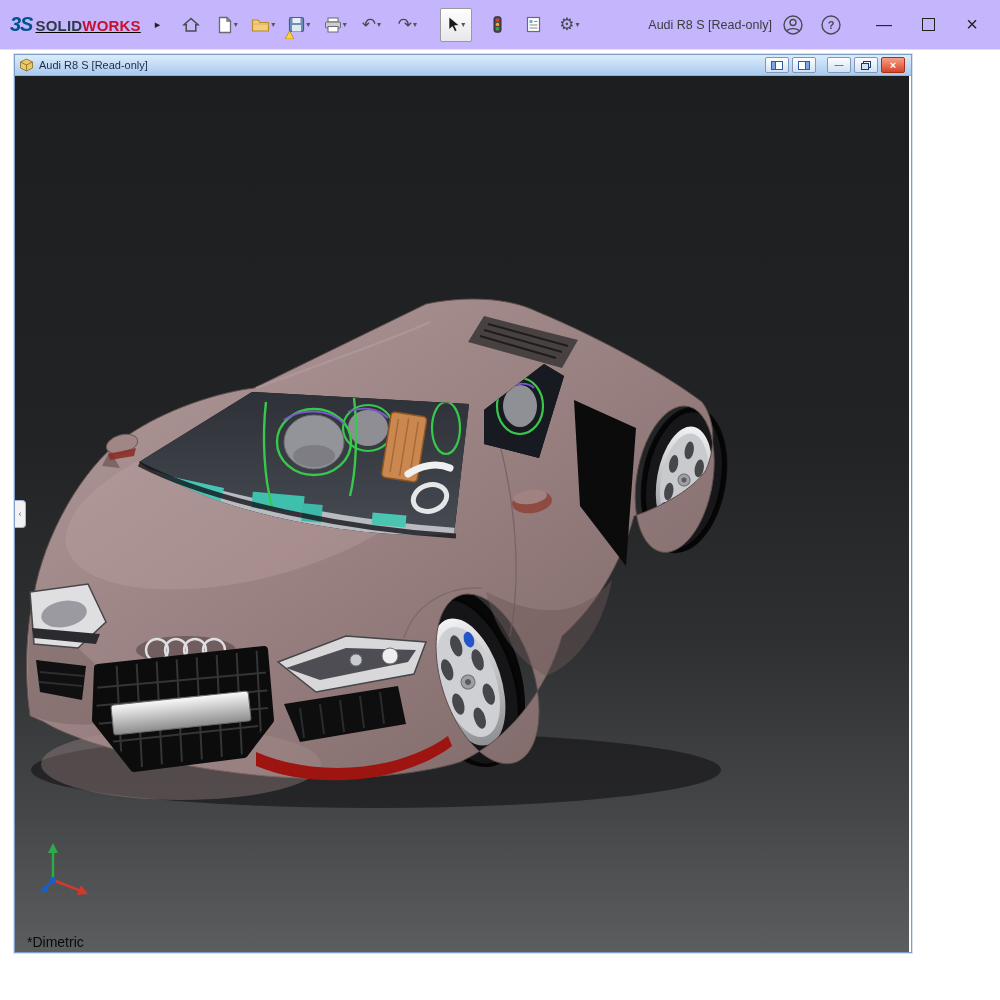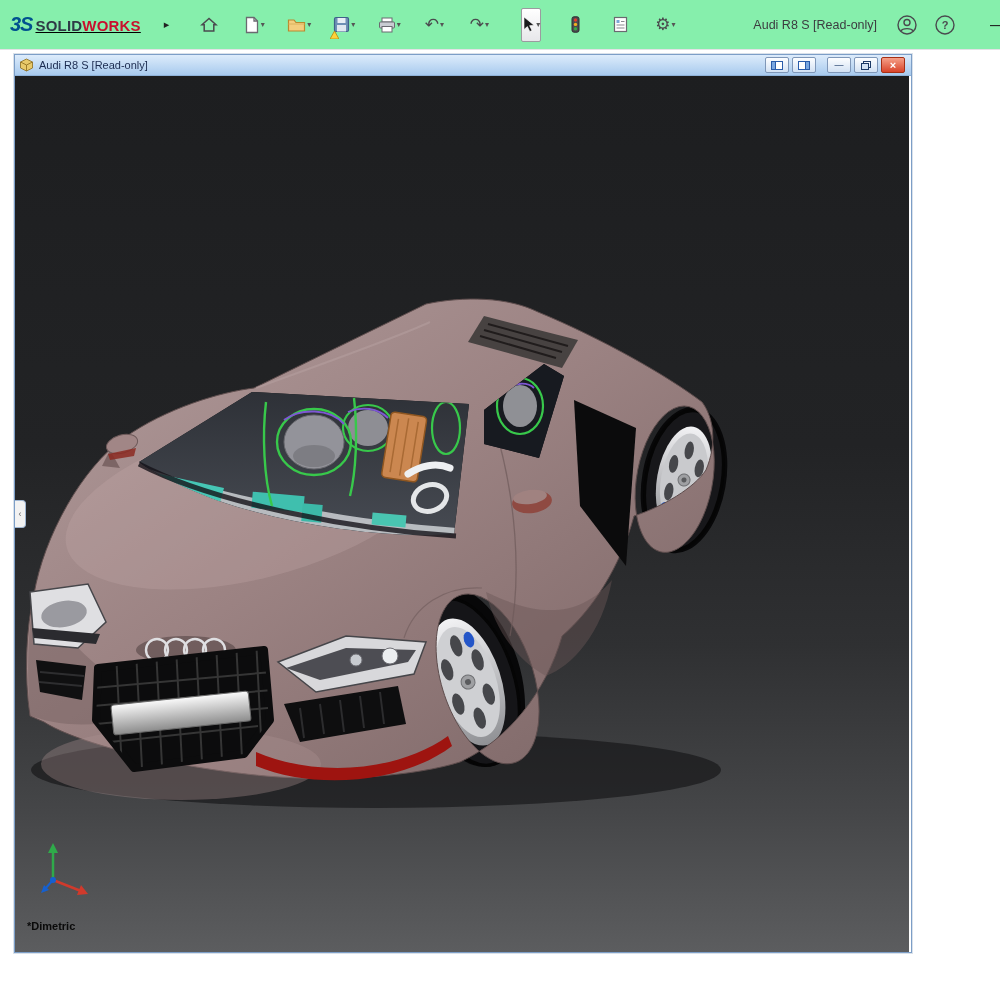--- a/index.html
+++ b/index.html
@@ -5,22 +5,22 @@
   html,body{margin:0;padding:0;}
   body{
     width:1000px;height:1000px;position:relative;overflow:hidden;
     background:#ffffff;
     font-family:"Liberation Sans","DejaVu Sans",sans-serif;
     -webkit-font-smoothing:antialiased;
   }
   
   .titlebar{
     position:absolute;top:0;left:0;right:0;height:50px;
-    background:#86efac;border-bottom:1px solid #e2e2e6;
-    display:flex;align-items:center;padding:0 10px;box-sizing:border-box;gap:15px;
+    background:#c4b5fd;border-bottom:1px solid #e2e2e6;
+    display:flex;align-items:center;padding:0 10px;box-sizing:border-box;gap:6px;
   }
   .brand{display:flex;align-items:baseline;gap:3px;margin-right:4px;white-space:nowrap;}
   .logo-mark{font-size:20px;font-weight:bold;font-style:italic;color:#00518f;letter-spacing:-1px;}
   .logo-name{font-size:15px;font-weight:bold;letter-spacing:.2px;text-decoration:underline;}
   .logo-solid{color:#2e3a46;}
   .logo-works{color:#c8102e;}
   .flyout{color:#222;font-size:11px;margin:0 10px 0 4px;}
   .tb-btn{height:34px;min-width:26px;display:flex;align-items:center;justify-content:center;
     position:relative;padding:0 2px;border-radius:3px;}
   .dd{font-size:8px;color:#555;margin-left:1px;}
@@ -53,21 +53,21 @@
     font-size:9px;color:#1c3a66;line-height:1;}
   .gap8{margin-right:8px;}
   .doc-btn.close{background:linear-gradient(#f5a088,#d9442a);border-color:#a63015;color:#fff;
     font-weight:bold;font-size:11px;}
   
   .viewport{
     position:relative;width:894px;height:876px;overflow:hidden;
     background:linear-gradient(180deg,#1d1e20 0%,#222325 42%,#2f3032 65%,#454648 84%,#5c5d5f 100%);
   }
   .car{position:absolute;left:0;top:0;width:100%;height:100%;}
-  .view-label{position:absolute;left:12px;bottom:20px;font-size:11px;font-weight:700;color:#0a0a0a;}
+  .view-label{position:absolute;left:12px;bottom:2px;font-size:14px;font-weight:400;color:#0a0a0a;}
   .triad{position:absolute;left:20px;bottom:50px;}
   .panel-tab{
     position:absolute;left:0;top:424px;width:11px;height:28px;
     background:#f2f2f2;border:1px solid #9fb6d2;border-left:none;border-radius:0 4px 4px 0;
     display:flex;align-items:center;justify-content:center;font-size:9px;color:#666;box-sizing:border-box;
   }
 </style>
 </head>
 <body>
 

